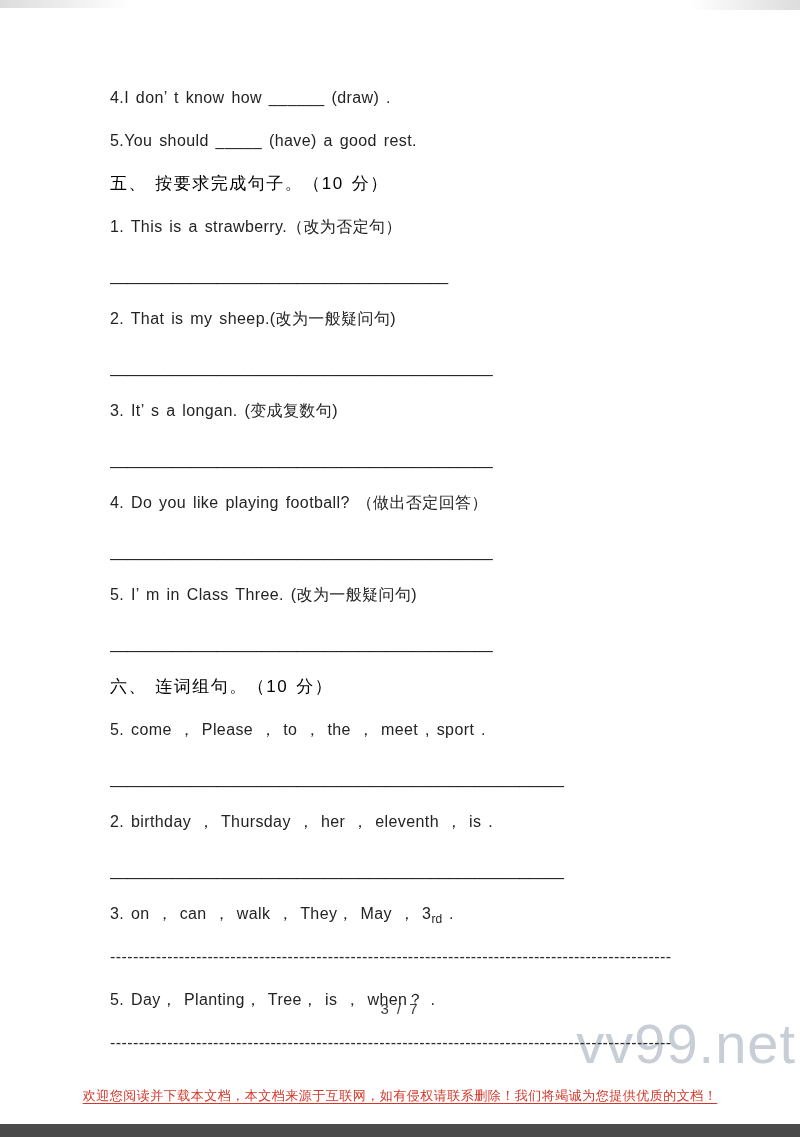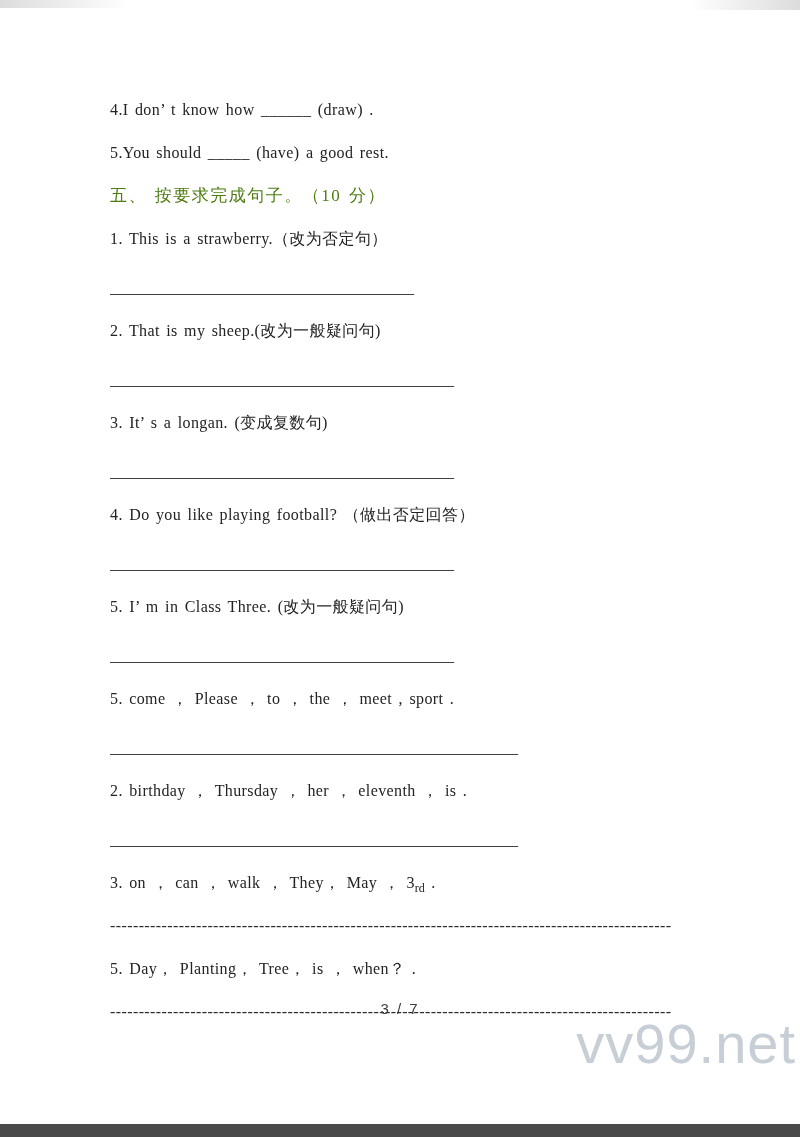--- a/index.html
+++ b/index.html
@@ -15,32 +15,32 @@
 
   .scan-artifact-tl {
     position:absolute; top:0; left:0; width:130px; height:8px;
     background:linear-gradient(to right, #dcdcdc, rgba(255,255,255,0));
   }
   .scan-artifact-tr {
     position:absolute; top:0; right:0; width:110px; height:10px;
     background:linear-gradient(to left, #dcdcdc, rgba(255,255,255,0));
   }
 
-  .content { position:absolute; top:100px; left:110px; right:40px; z-index:2;font-family:Liberation Serif, serif; }
+  .content { position:absolute; top:88px; left:110px; right:40px; z-index:2; }
   .line {
     height:43px;
     line-height:20px;
     font-size:16px;
     letter-spacing:0.4px;
     word-spacing:2px;
     white-space:nowrap;
     color:#232323;
     overflow:hidden;
   }
-  .line.heading { font-size:17px; letter-spacing:1.5px; color:#4d7c0f; }
+  .line.heading { font-size:17px; letter-spacing:1.5px; color:#000000; }
   .line.blank { letter-spacing:0; word-spacing:0; color:#161616;margin-top:6px; }
   .line.dashed { letter-spacing:0.4px; word-spacing:0; color:#2d2d2d; }
   .line sub { font-size:12px; letter-spacing:0; }
 
   .watermark {
     position:absolute; top:1016px; right:4px;
     font-size:56px; font-weight:normal; line-height:1;
     letter-spacing:1px;
     color:var(--watermark_gray,#c7ced5);
     z-index:1;
@@ -82,32 +82,36 @@
     <div class="line en">1. This is a strawberry.（改为否定句）</div>
     <div class="line blank">______________________________________</div>
     <div class="line en">2. That is my sheep.(改为一般疑问句)</div>
     <div class="line blank">___________________________________________</div>
     <div class="line en">3. It’ s a longan. (变成复数句)</div>
     <div class="line blank">___________________________________________</div>
     <div class="line en">4. Do you like playing football? （做出否定回答）</div>
     <div class="line blank">___________________________________________</div>
     <div class="line en">5. I’ m in Class Three. (改为一般疑问句)</div>
     <div class="line blank">___________________________________________</div>
+    <div class="line heading">六、 连词组句。（10 分）</div>
     <div class="line en">5. come ， Please ， to ， the ， meet , sport .</div>
     <div class="line blank">___________________________________________________</div>
     <div class="line en">2. birthday ， Thursday ， her ， eleventh ， is .</div>
     <div class="line blank">___________________________________________________</div>
     <div class="line en">
       <span>3. on ， can ， walk ， They， May ， 3</span><sub>rd</sub><span> .</span>
     </div>
     <div class="line dashed">--------------------------------------------------------------------------------------------------</div>
     <div class="line en">5. Day， Planting， Tree， is ， when？ .</div>
     <div class="line dashed">--------------------------------------------------------------------------------------------------</div>
   </div>
 
   <div class="watermark">vv99.net</div>
 
   <div class="page-number">3 / 7</div>
 
+  <div class="footer">
+    <span>欢迎您阅读并下载本文档，本文档来源于互联网，如有侵权请联系删除！我们将竭诚为您提供优质的文档！</span>
+  </div>
 
   <div class="bottom-bar"></div>
 
 </div>
 
 </body></html>

